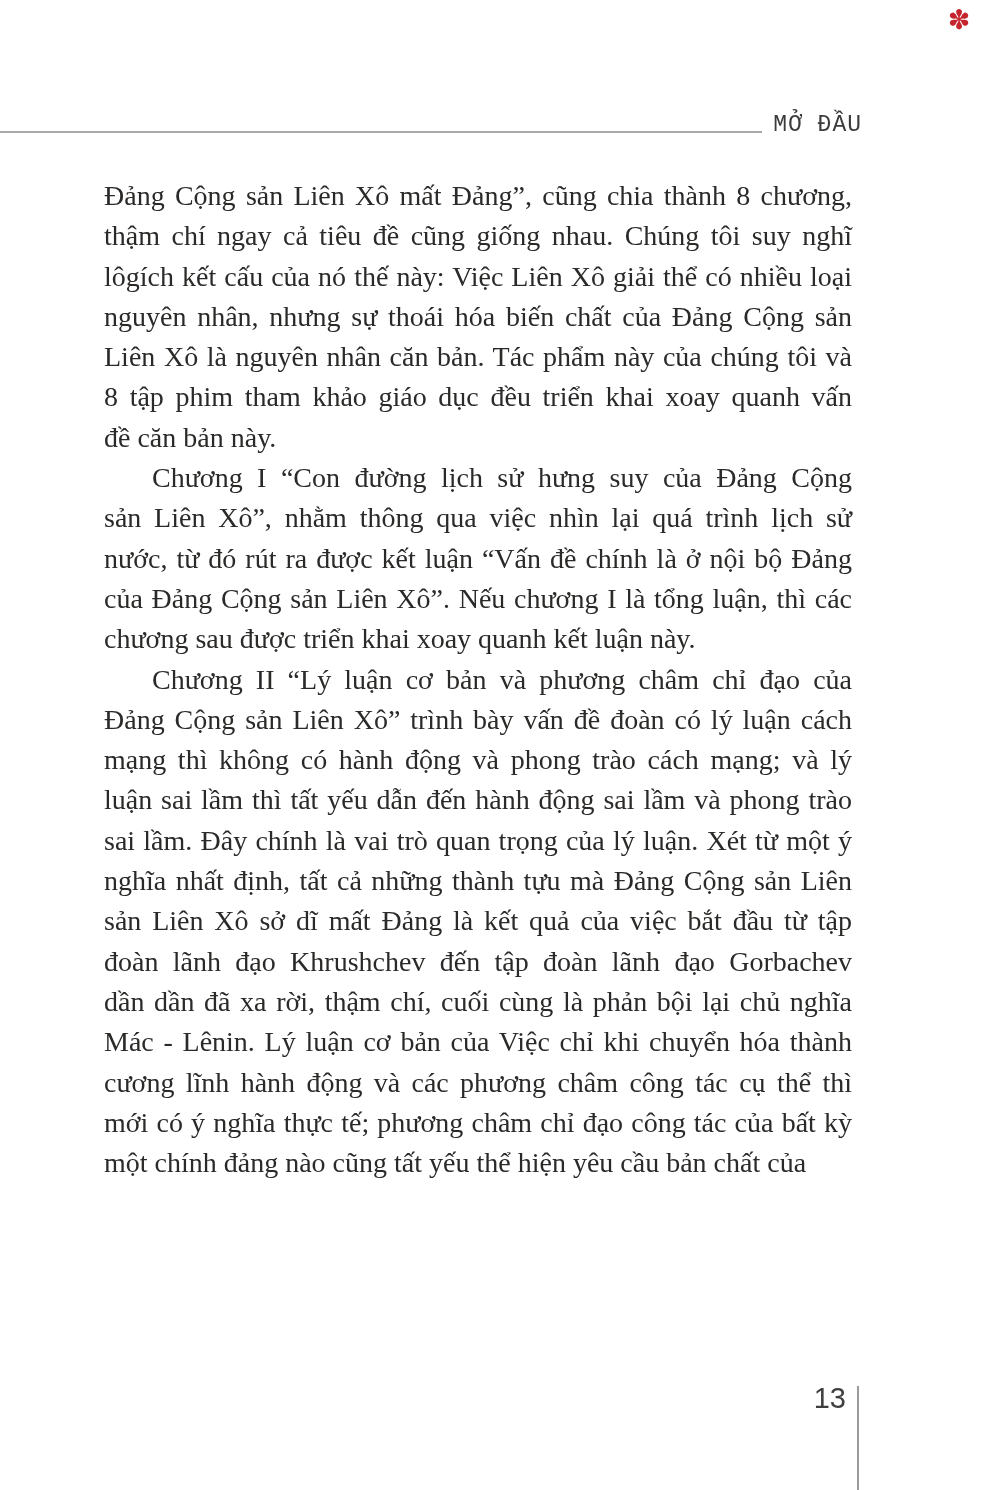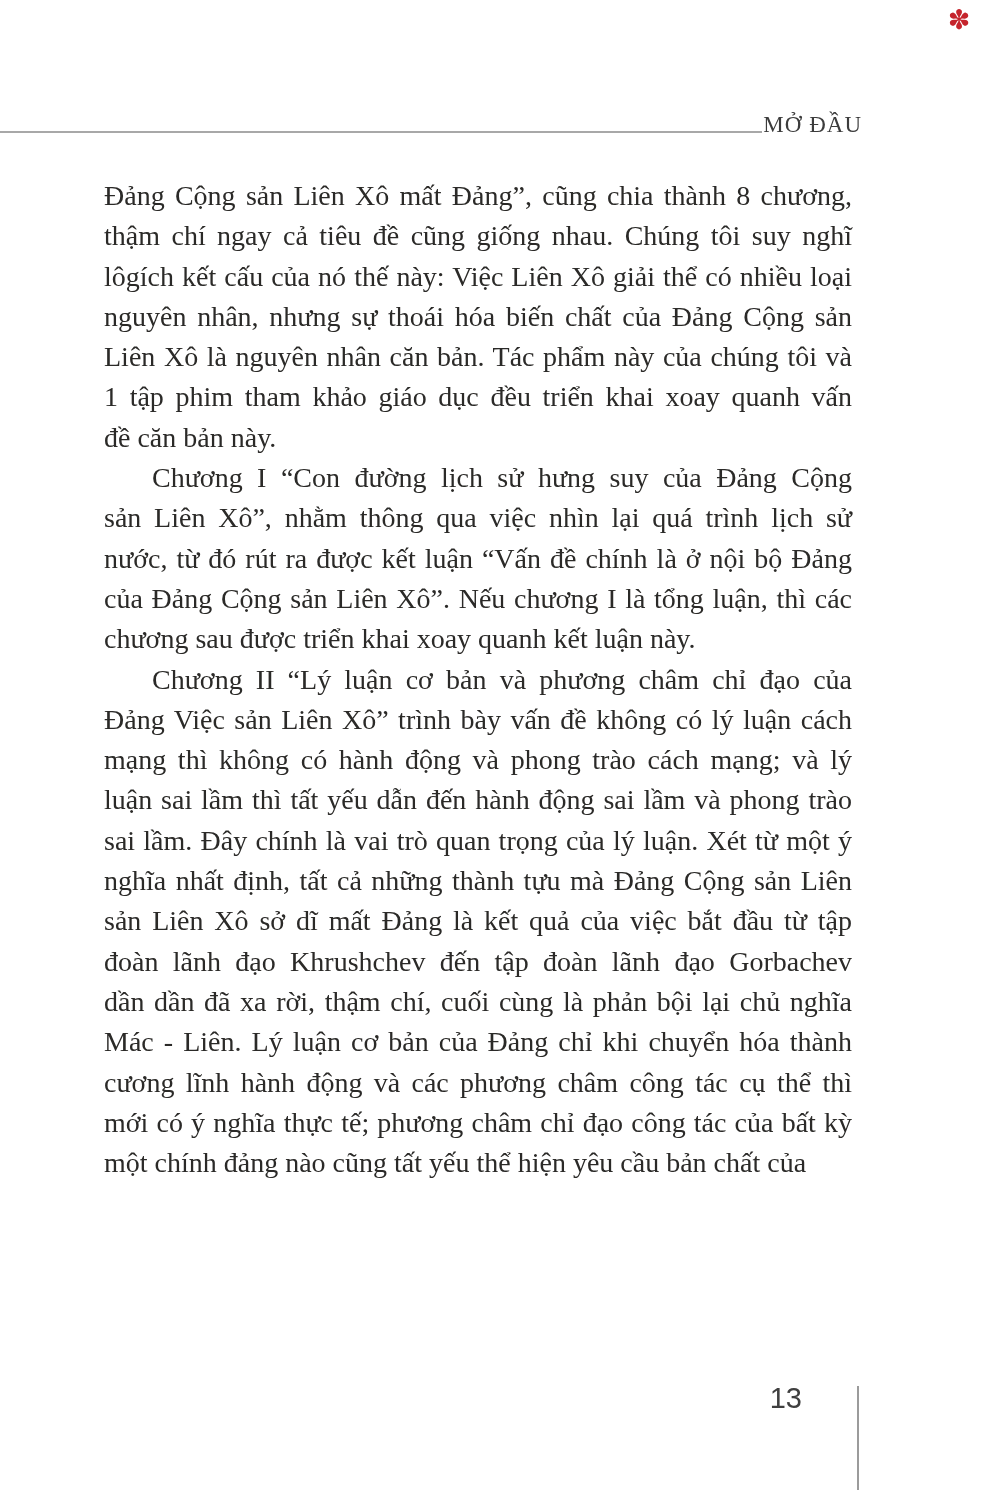--- a/index.html
+++ b/index.html
@@ -26,21 +26,21 @@
   
   .head-rule {
     position: absolute;
     left: 0; top: 131px;
     width: 762px; height: 2px;
     background: #a8a8a8;
   }
   .head-title {
     position: absolute;
     top: 112px; right: 138px;
-    font-family: Liberation Serif, serif;
+    font-family: Liberation Mono, monospace;
     font-size: 23px;
     letter-spacing: 1px;
     color: #3c3c3c;
     white-space: nowrap;
   }
 
   
   .body-text {
     position: absolute;
     left: 104px; top: 176px;
@@ -57,21 +57,21 @@
   .body-text .line.last {
     text-align-last: left;
   }
   .body-text .line.indent {
     text-indent: 48px;
   }
 
   
   .page-number {
     position: absolute;
-    left: 722px; top: 1382px;
+    left: 766px; top: 1382px;
     width: 80px;
     text-align: right;
     font-family: "Liberation Sans", "DejaVu Sans", sans-serif;
     font-size: 29px;
     color: #3f3f3f;
   }
   .footer-rule {
     position: absolute;
     left: 857px; top: 1386px;
     width: 2px; height: 104px;
@@ -87,37 +87,37 @@
 
   <div class="head-rule"></div>
   <div class="head-title">MỞ ĐẦU</div>
 
   <div class="body-text" id="body-text">
       <div class="line">Đảng Cộng sản Liên Xô mất Đảng”, cũng chia thành 8 chương,</div>
       <div class="line">thậm chí ngay cả tiêu đề cũng giống nhau. Chúng tôi suy nghĩ</div>
       <div class="line">lôgích kết cấu của nó thế này: Việc Liên Xô giải thể có nhiều loại</div>
       <div class="line">nguyên nhân, nhưng sự thoái hóa biến chất của Đảng Cộng sản</div>
       <div class="line">Liên Xô là nguyên nhân căn bản. Tác phẩm này của chúng tôi và</div>
-      <div class="line">1 tập phim tham khảo giáo dục đều triển khai xoay quanh vấn</div>
+      <div class="line">8 tập phim tham khảo giáo dục đều triển khai xoay quanh vấn</div>
       <div class="line last">đề căn bản này.</div>
       <div class="line indent">Chương I “Con đường lịch sử hưng suy của Đảng Cộng</div>
       <div class="line">sản Liên Xô”, nhằm thông qua việc nhìn lại quá trình lịch sử</div>
       <div class="line">nước, từ đó rút ra được kết luận “Vấn đề chính là ở nội bộ Đảng</div>
       <div class="line">của Đảng Cộng sản Liên Xô”. Nếu chương I là tổng luận, thì các</div>
       <div class="line last">chương sau được triển khai xoay quanh kết luận này.</div>
       <div class="line indent">Chương II “Lý luận cơ bản và phương châm chỉ đạo của</div>
-      <div class="line">Đảng Việc sản Liên Xô” trình bày vấn đề không có lý luận cách</div>
+      <div class="line">Đảng Cộng sản Liên Xô” trình bày vấn đề đoàn có lý luận cách</div>
       <div class="line">mạng thì không có hành động và phong trào cách mạng; và lý</div>
       <div class="line">luận sai lầm thì tất yếu dẫn đến hành động sai lầm và phong trào</div>
       <div class="line">sai lầm. Đây chính là vai trò quan trọng của lý luận. Xét từ một ý</div>
       <div class="line">nghĩa nhất định, tất cả những thành tựu mà Đảng Cộng sản Liên</div>
       <div class="line">sản Liên Xô sở dĩ mất Đảng là kết quả của việc bắt đầu từ tập</div>
       <div class="line">đoàn lãnh đạo Khrushchev đến tập đoàn lãnh đạo Gorbachev</div>
       <div class="line">dần dần đã xa rời, thậm chí, cuối cùng là phản bội lại chủ nghĩa</div>
-      <div class="line">Mác - Liên. Lý luận cơ bản của Đảng chỉ khi chuyển hóa thành</div>
+      <div class="line">Mác - Lênin. Lý luận cơ bản của Việc chỉ khi chuyển hóa thành</div>
       <div class="line">cương lĩnh hành động và các phương châm công tác cụ thể thì</div>
       <div class="line">mới có ý nghĩa thực tế; phương châm chỉ đạo công tác của bất kỳ</div>
       <div class="line last">một chính đảng nào cũng tất yếu thể hiện yêu cầu bản chất của</div>
     </div>
 
   <div class="page-number">13</div>
   <div class="footer-rule"></div>
 
 </div>
 

